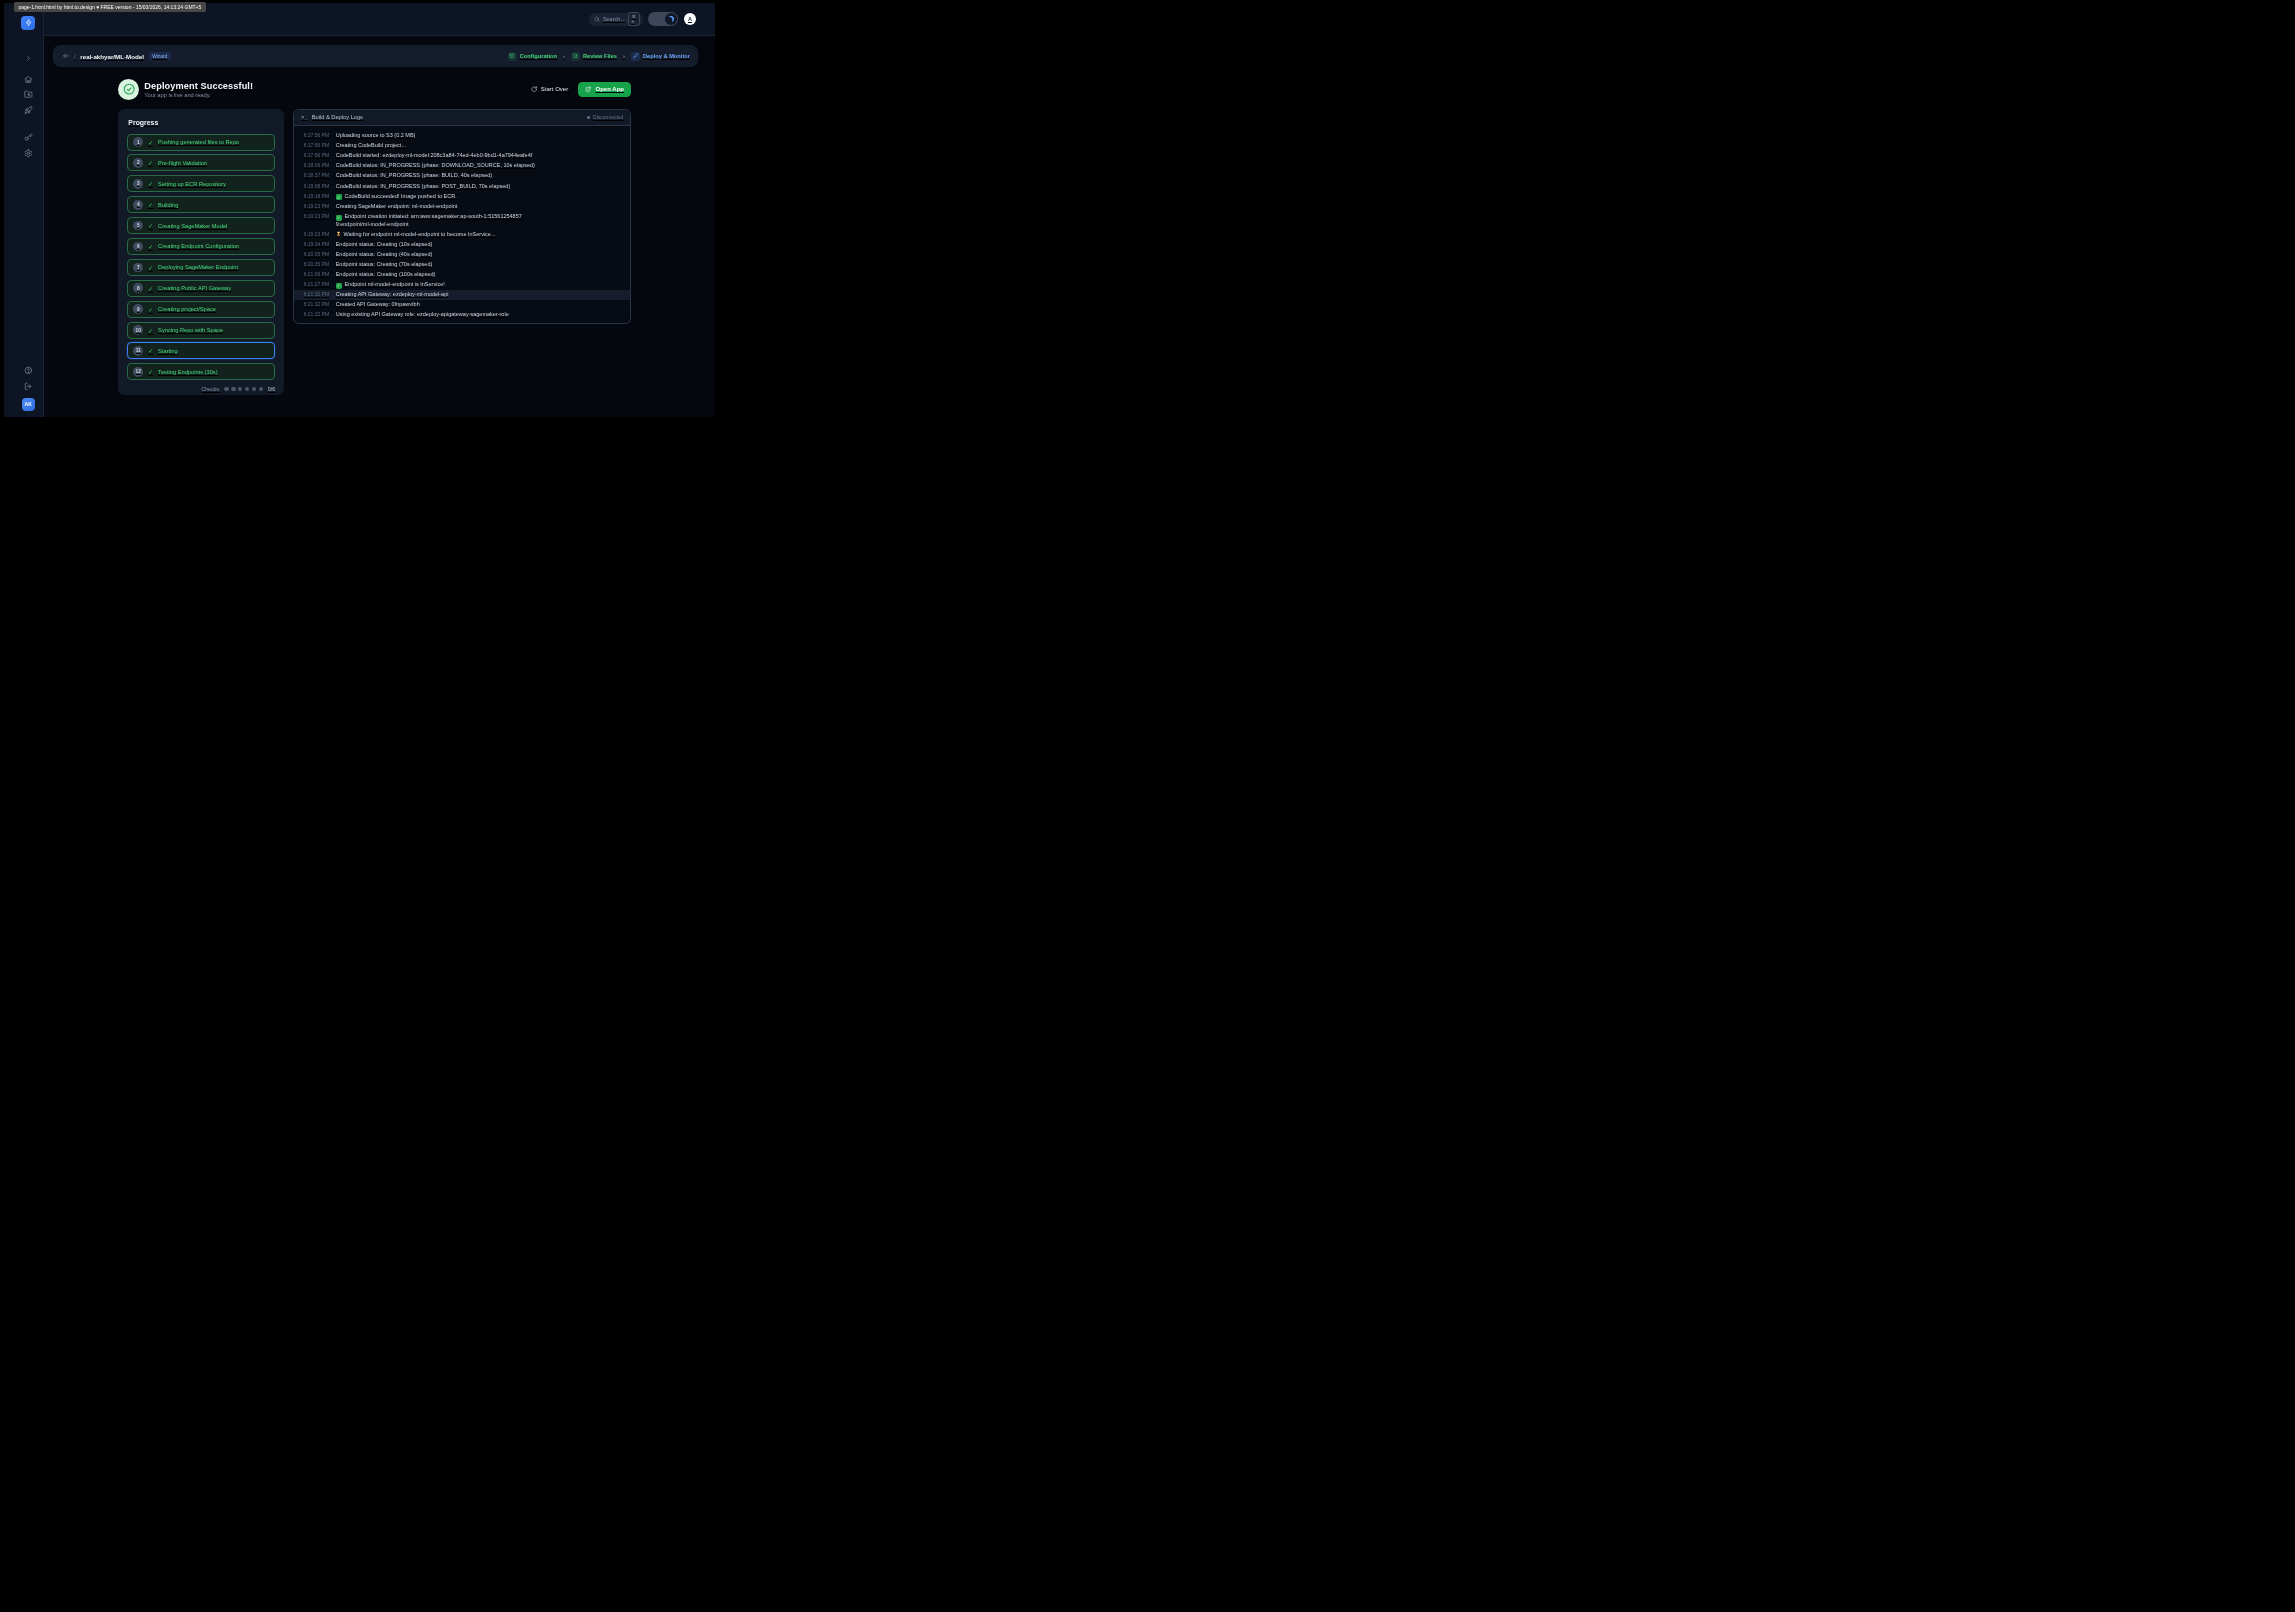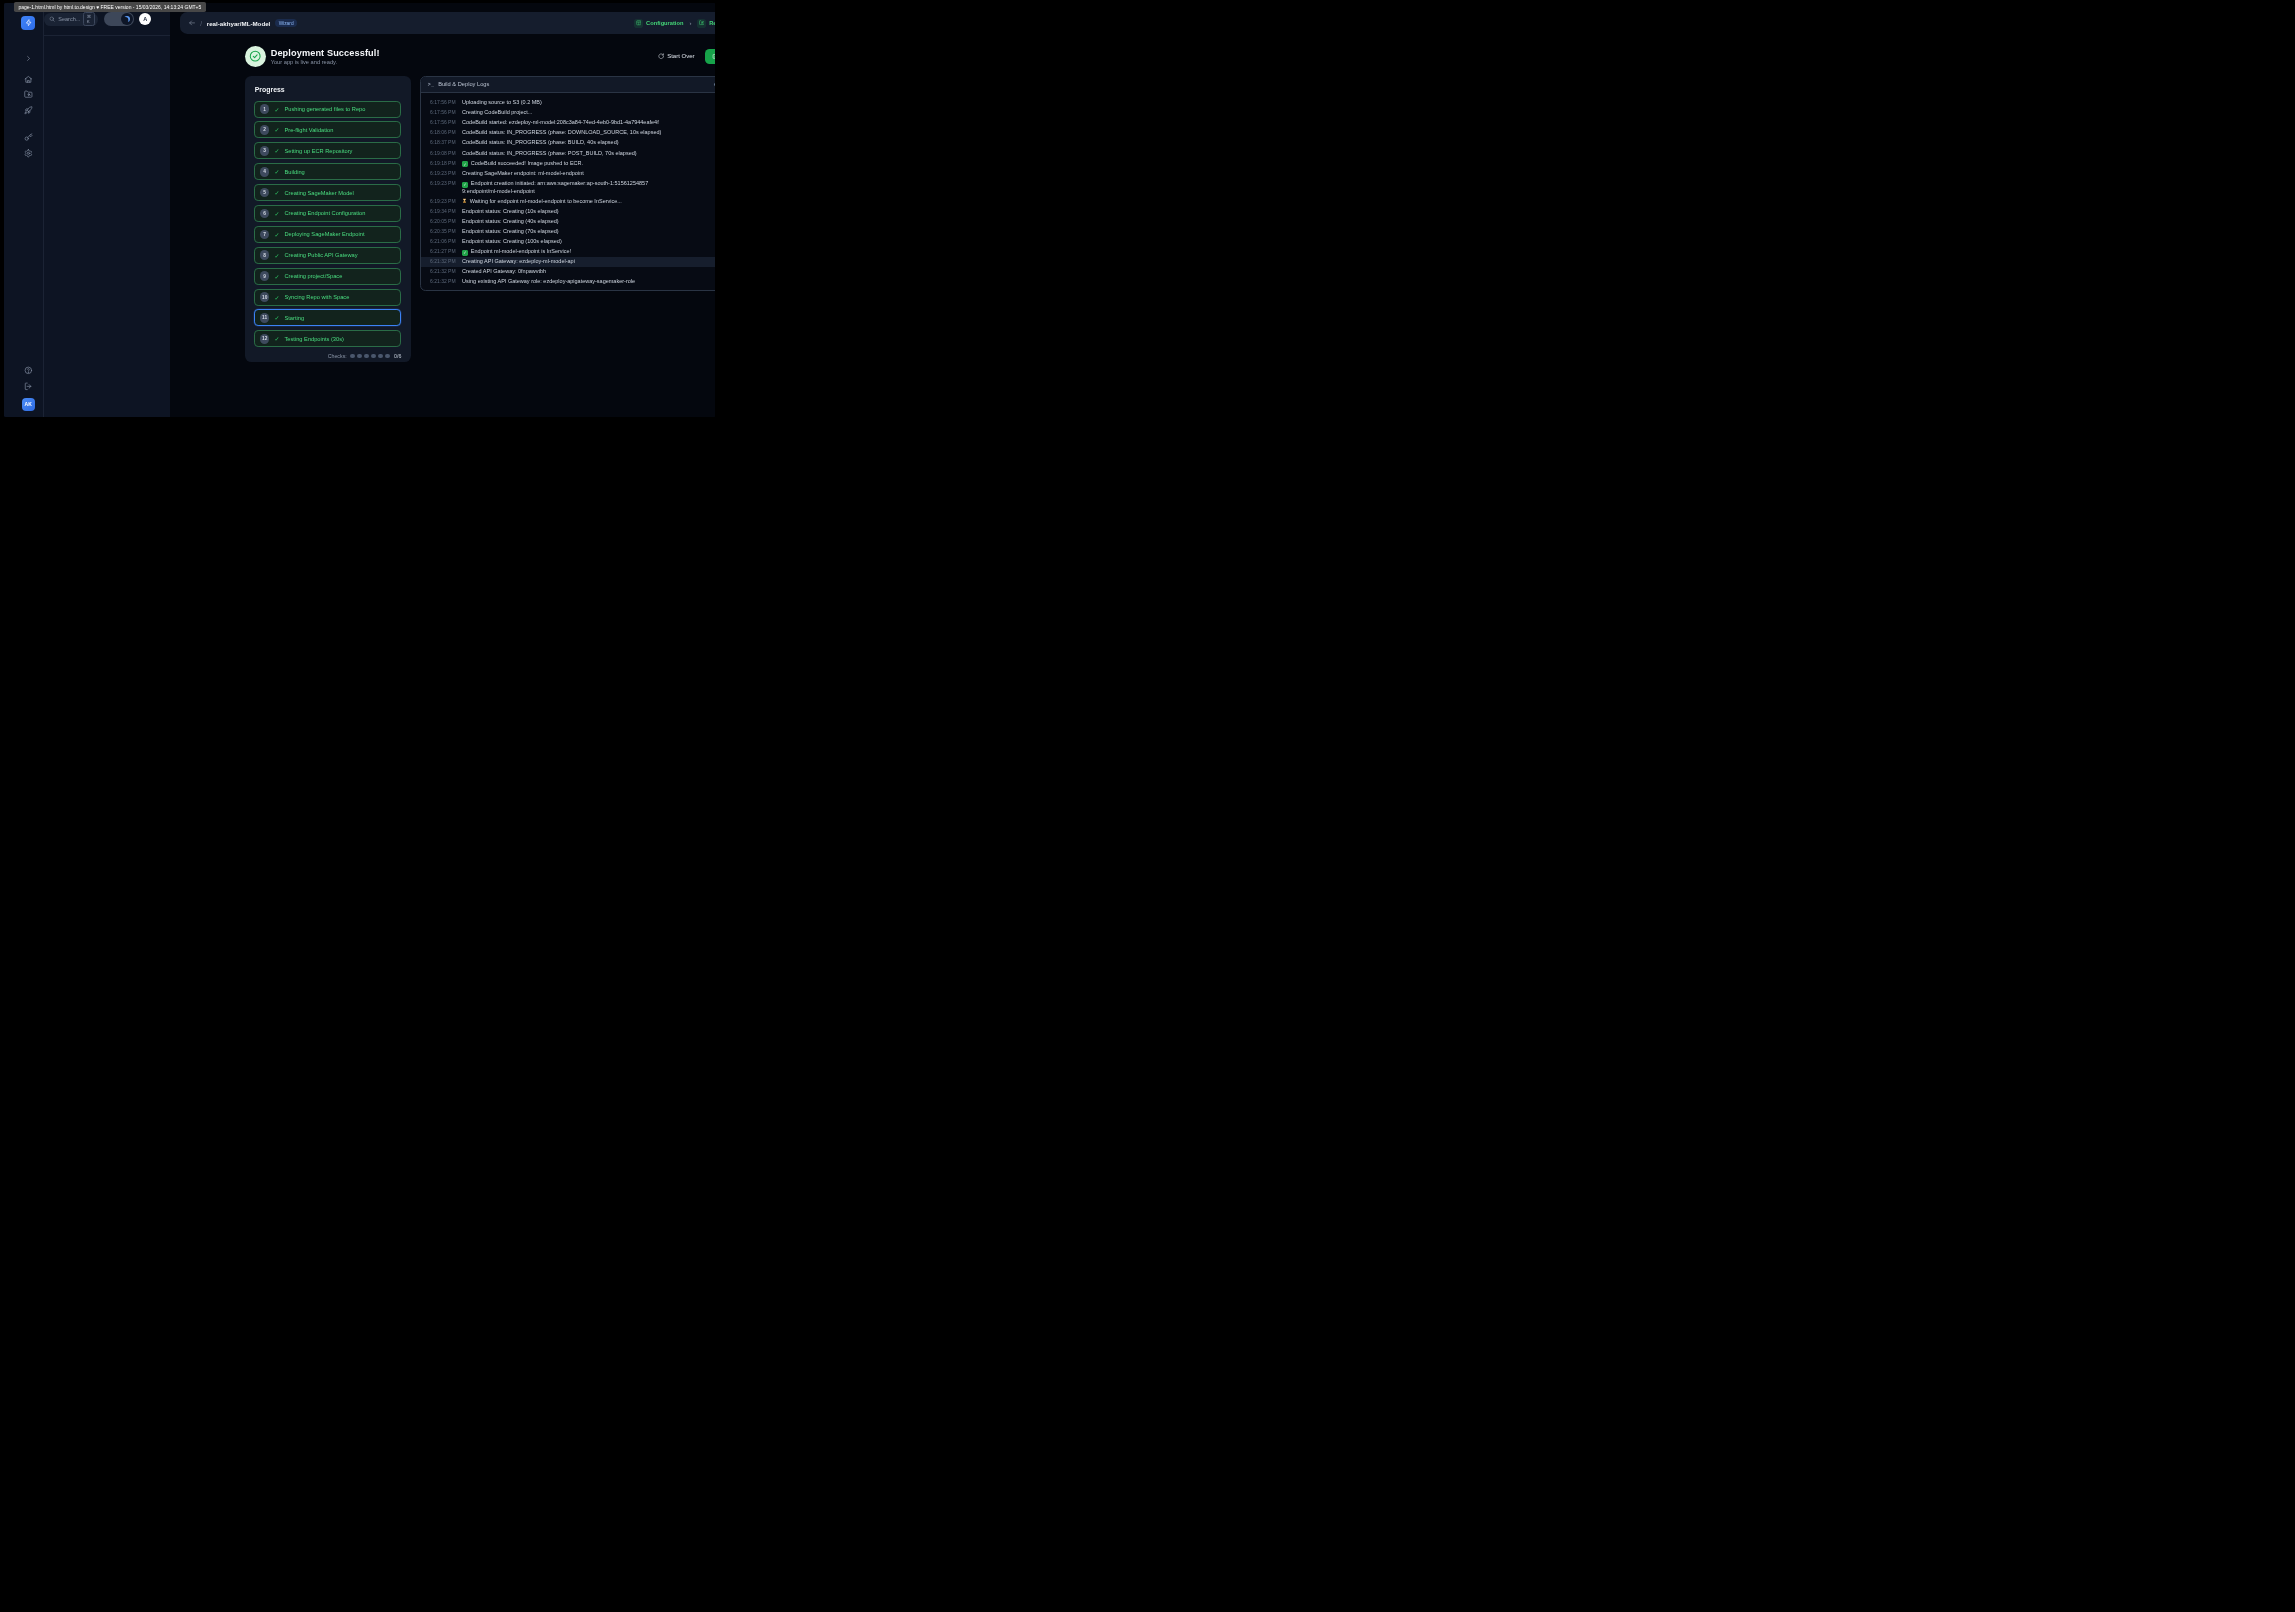--- a/index.html
+++ b/index.html
@@ -23,21 +23,21 @@
   .side-icon { width:15.6px; height:15.6px; display:flex; align-items:center; justify-content:center;
     color:#8a94a8; cursor:pointer; }
   .side-icon svg { stroke:#8a94a8; }
   .side-sep { height:12px; }
   .side-gap { flex:1; }
   .avatar-ak { width:13px; height:13px; border-radius:4.1px; background:linear-gradient(135deg,#4a8cf7,#2e6ae0);
     color:#fff; font-size:5px; font-weight:700; display:flex; align-items:center; justify-content:center;
     letter-spacing:0.1px; cursor:pointer; }
 
   
-  .main { flex:1; display:flex; flex-direction:row; min-width:0; }
+  .main { flex:1; display:flex; flex-direction:column; min-width:0;text-decoration:underline; }
   .topbar { height:33px; flex:none; background:#0d1423; border-bottom:0.5px solid #1b2334;
     display:flex; align-items:center; justify-content:flex-end; padding-right:19px; gap:5.5px; }
   .search-pill { width:54px; height:13px; border-radius:6.4px; background:#1a2334;
     display:flex; align-items:center; padding:0 2.8px 0 5px; gap:3.2px; cursor:text; }
   .search-pill .ph { color:#8b95a7; font-size:5.5px; flex:1; }
   .kbd { border:0.5px solid #3c475c; border-radius:2.3px; color:#96a0b2; font-size:4.4px;
     padding:0.9px 2.3px; letter-spacing:0.5px; }
   .theme-toggle { width:30px; height:13.8px; border-radius:6.9px; background:#3d4759;
     display:flex; align-items:center; justify-content:flex-end; padding:0.9px; cursor:pointer; }
   .theme-knob { width:12px; height:12px; border-radius:50%; background:#0e1627;

